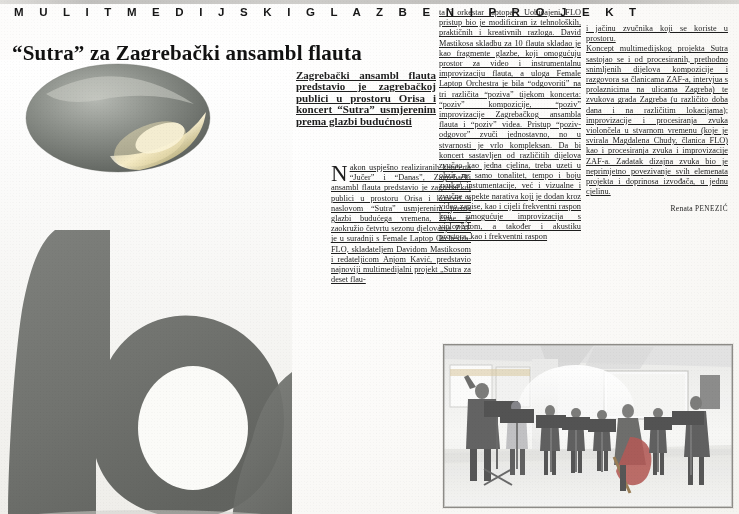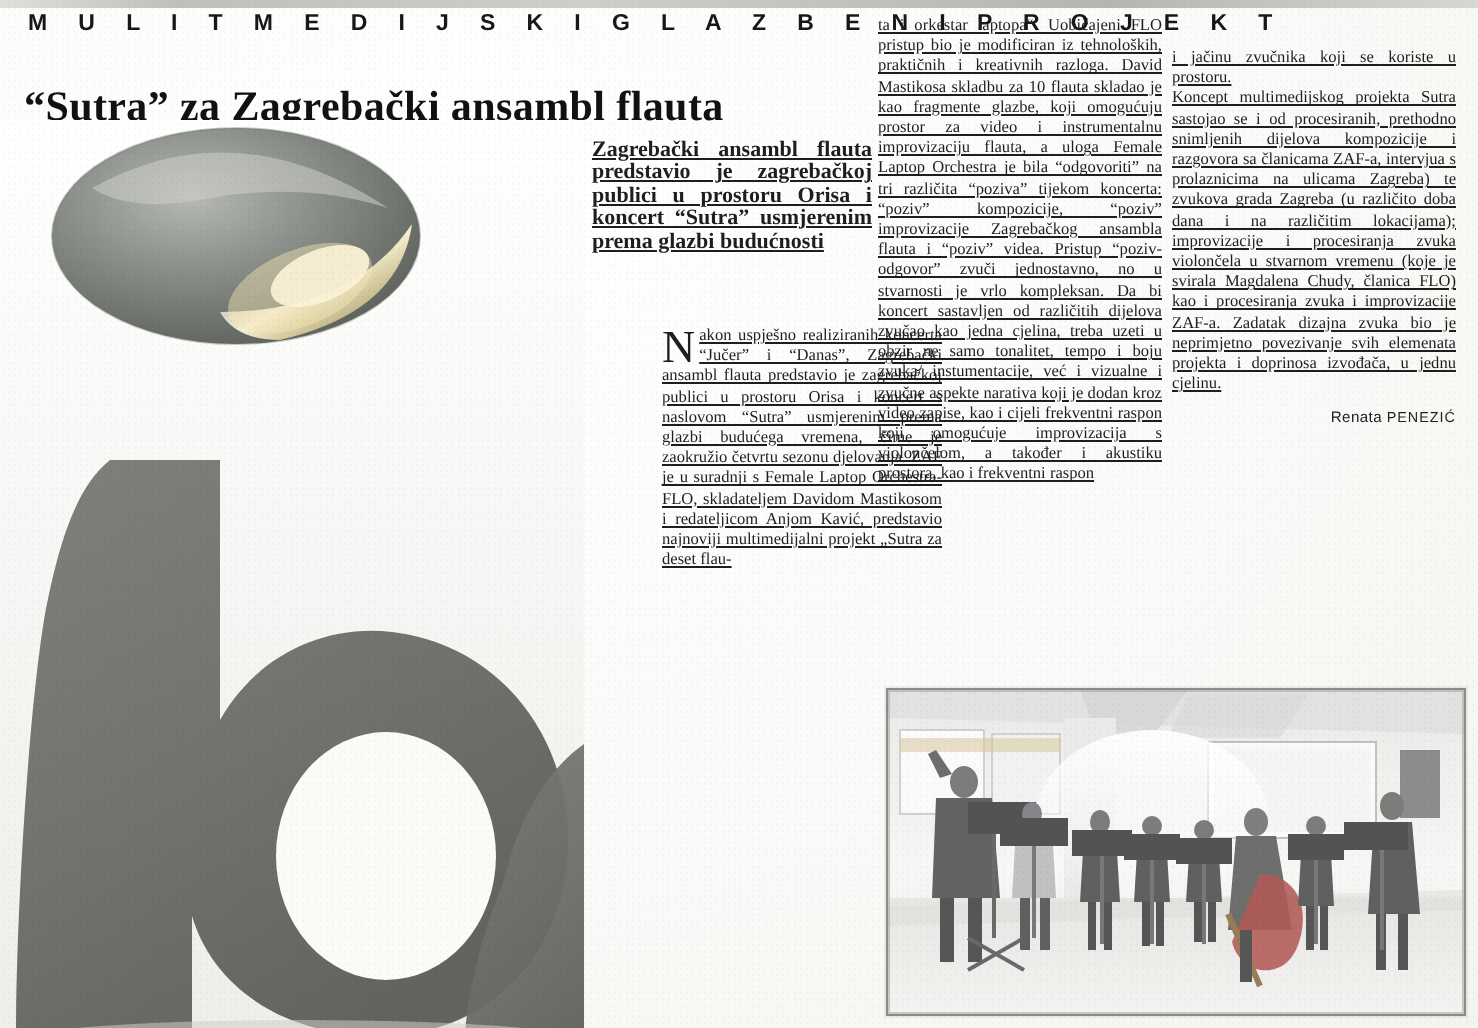--- a/index.html
+++ b/index.html
@@ -86,21 +86,21 @@
     float:left;
     font-size:23px;
     line-height:18px;
     padding:2px 2px 0 0;
     font-weight:normal;
     font-family:"Liberation Serif", serif;
   }
 
   .signature{
     text-align:right;
-    font-family:Liberation Sans, sans-serif;
+    font-family:Liberation Serif, serif;
     font-size:7.6px;
     letter-spacing:.2px;
     margin-top:7px;
     color:#222;
   }
   .signature .sur{font-size:7.2px;letter-spacing:.5px;}
 
   
   .sculpture{
     position:absolute;left:0px;top:60px;width:292px;height:454px;

